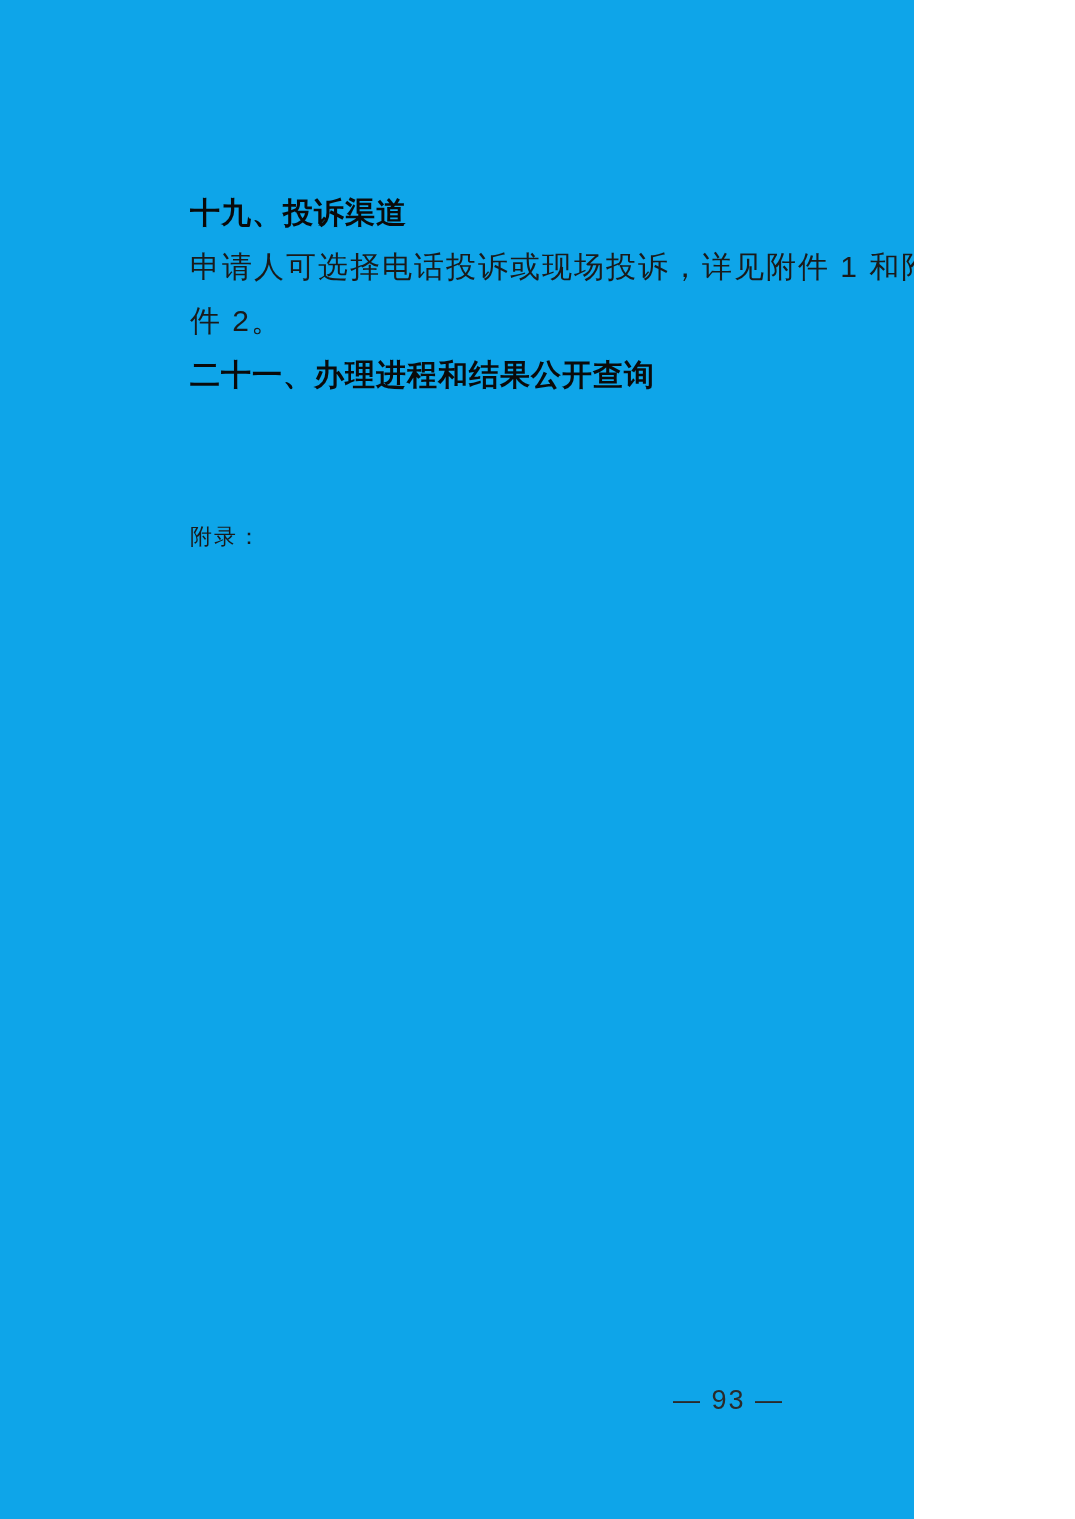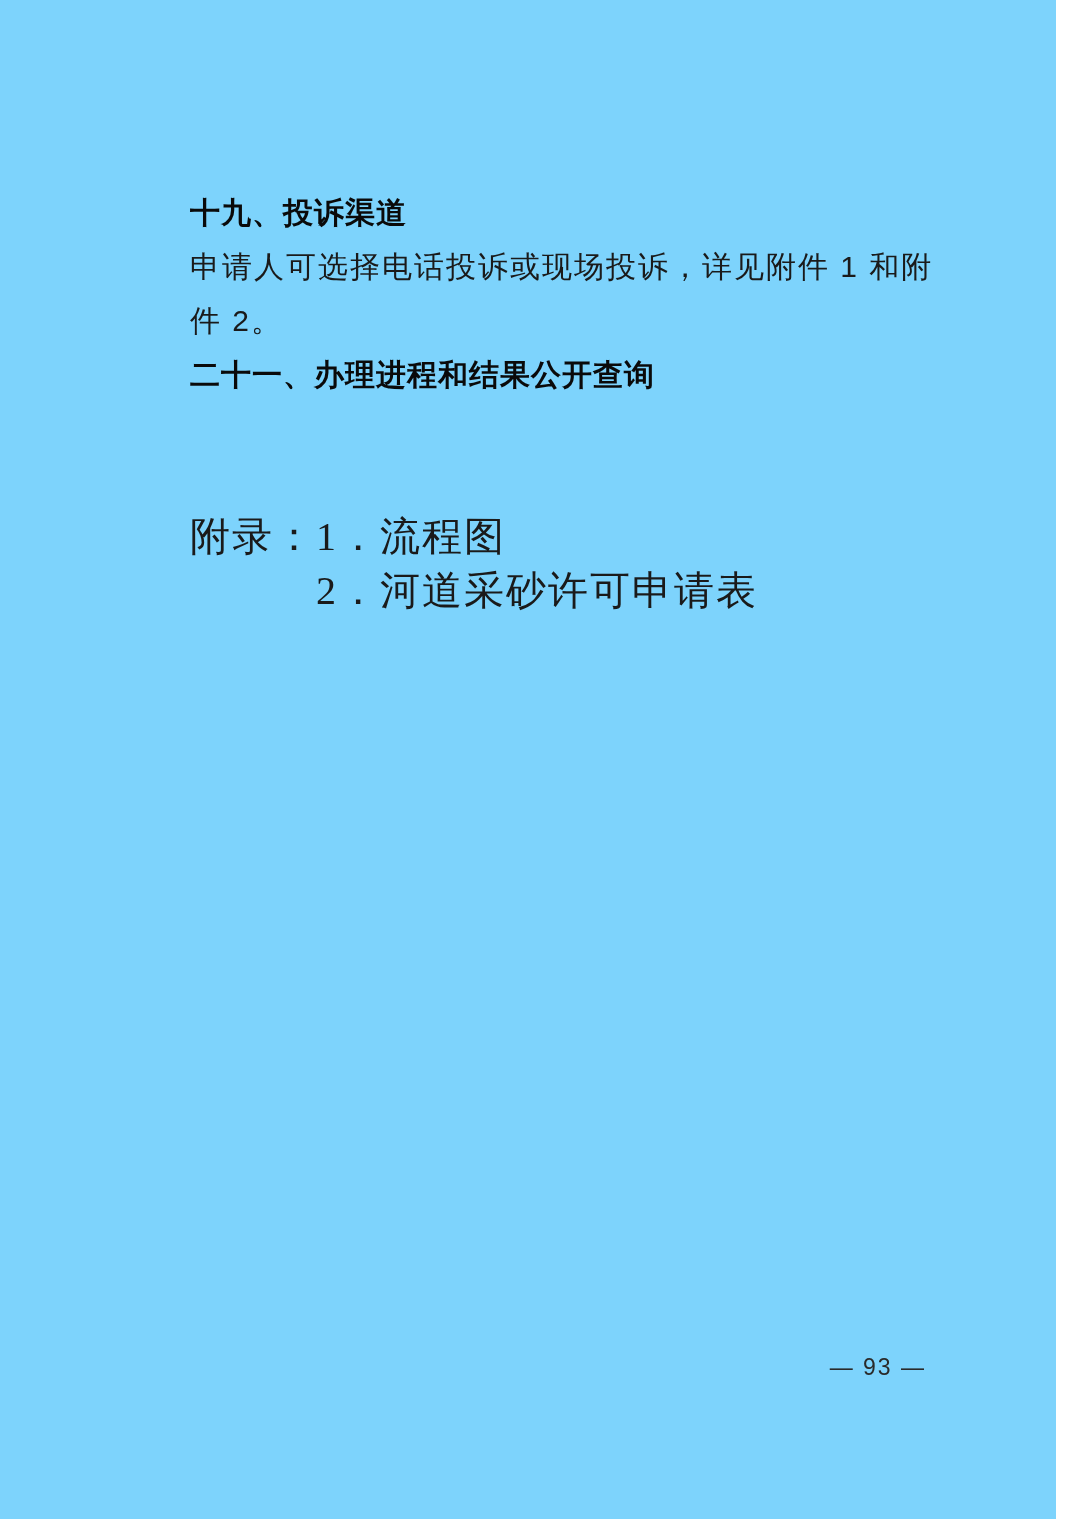--- a/index.html
+++ b/index.html
@@ -2,23 +2,23 @@
 <html><head>
 <meta charset="utf-8">
 <style>
   html, body {
     margin: 0;
     padding: 0;
     background: #ffffff;
   }
   .page {
     position: relative;
-    width: 1056px;
+    width: 914px;
     height: 1519px;
-    background: #7dd3fc;
+    background: #0ea5e9;
     overflow: hidden;
     font-family: "Liberation Serif", serif;
     color: #111111;
   }
   .content {
     position: absolute;
     left: 190px;
     top: 186px;
     width: 760px;
   }
@@ -48,32 +48,32 @@
     align-items: flex-start;
   }
   .appendix-label {
     flex: 0 0 auto;
   }
   .appendix-items {
     flex: 0 0 auto;
   }
   .appendix-item {
     font-family: "Liberation Serif", "DejaVu Serif", serif;
-    font-size: 40px;
+    font-size: 22px;
     line-height: 54px;
     letter-spacing: 2px;
     color: #1a1a1a;
     white-space: nowrap;
   }
   .page-number {
     position: absolute;
-    top: 1354px;
+    top: 1385px;
     right: 130px;
     font-family: "Liberation Sans", "DejaVu Sans", sans-serif;
-    font-size: 23px;
+    font-size: 27px;
     letter-spacing: 2px;
     color: #2a2a2a;
     white-space: nowrap;
   }
 </style>
 </head>
 <body>
 
 <div class="page">
   <div class="content">
@@ -84,23 +84,19 @@
     </div>
 
 
     <div>
       <div class="doc-heading">二十一、办理进程和结果公开查询</div>
     </div>
 
     <div class="appendix">
       <div class="appendix-row">
         <div class="appendix-item appendix-label">附录：</div>
-        <div class="appendix-items">
-          <div class="appendix-item">1．流程图</div>
-          <div class="appendix-item">2．河道采砂许可申请表</div>
-        </div>
       </div>
     </div>
 
   </div>
 
   <div class="page-number">— 93 —</div>
 </div>
 
 </body></html>

